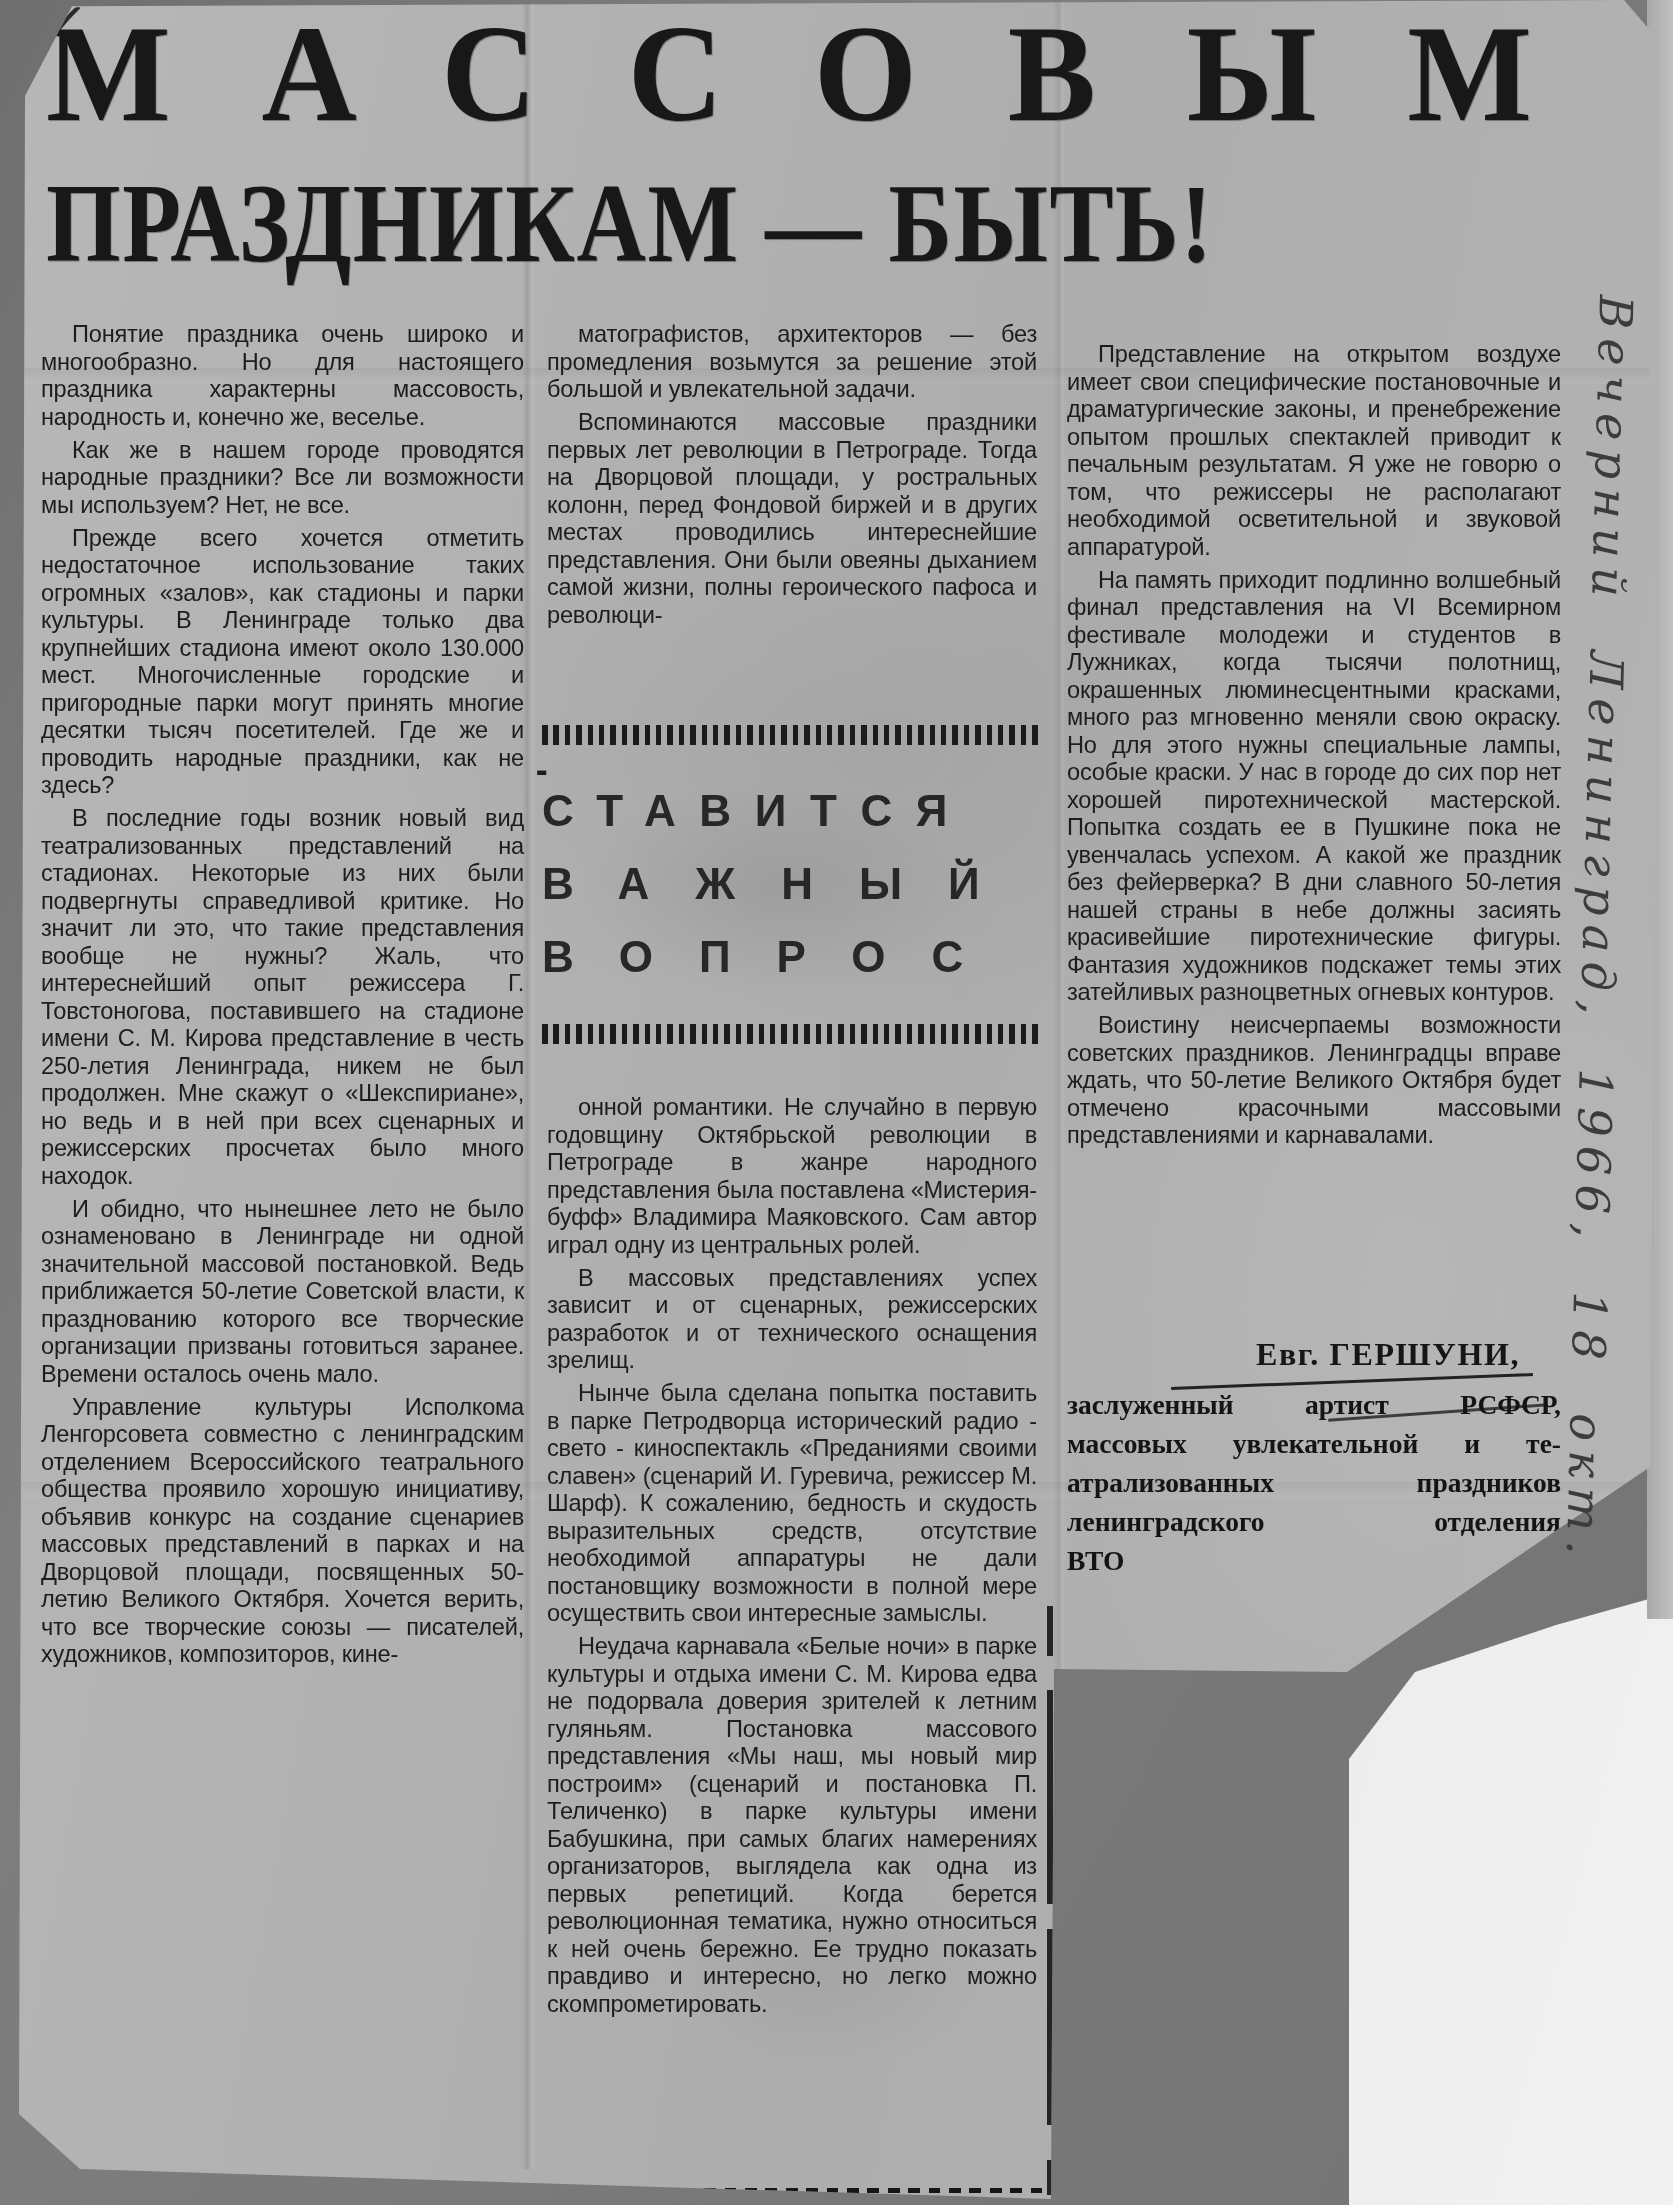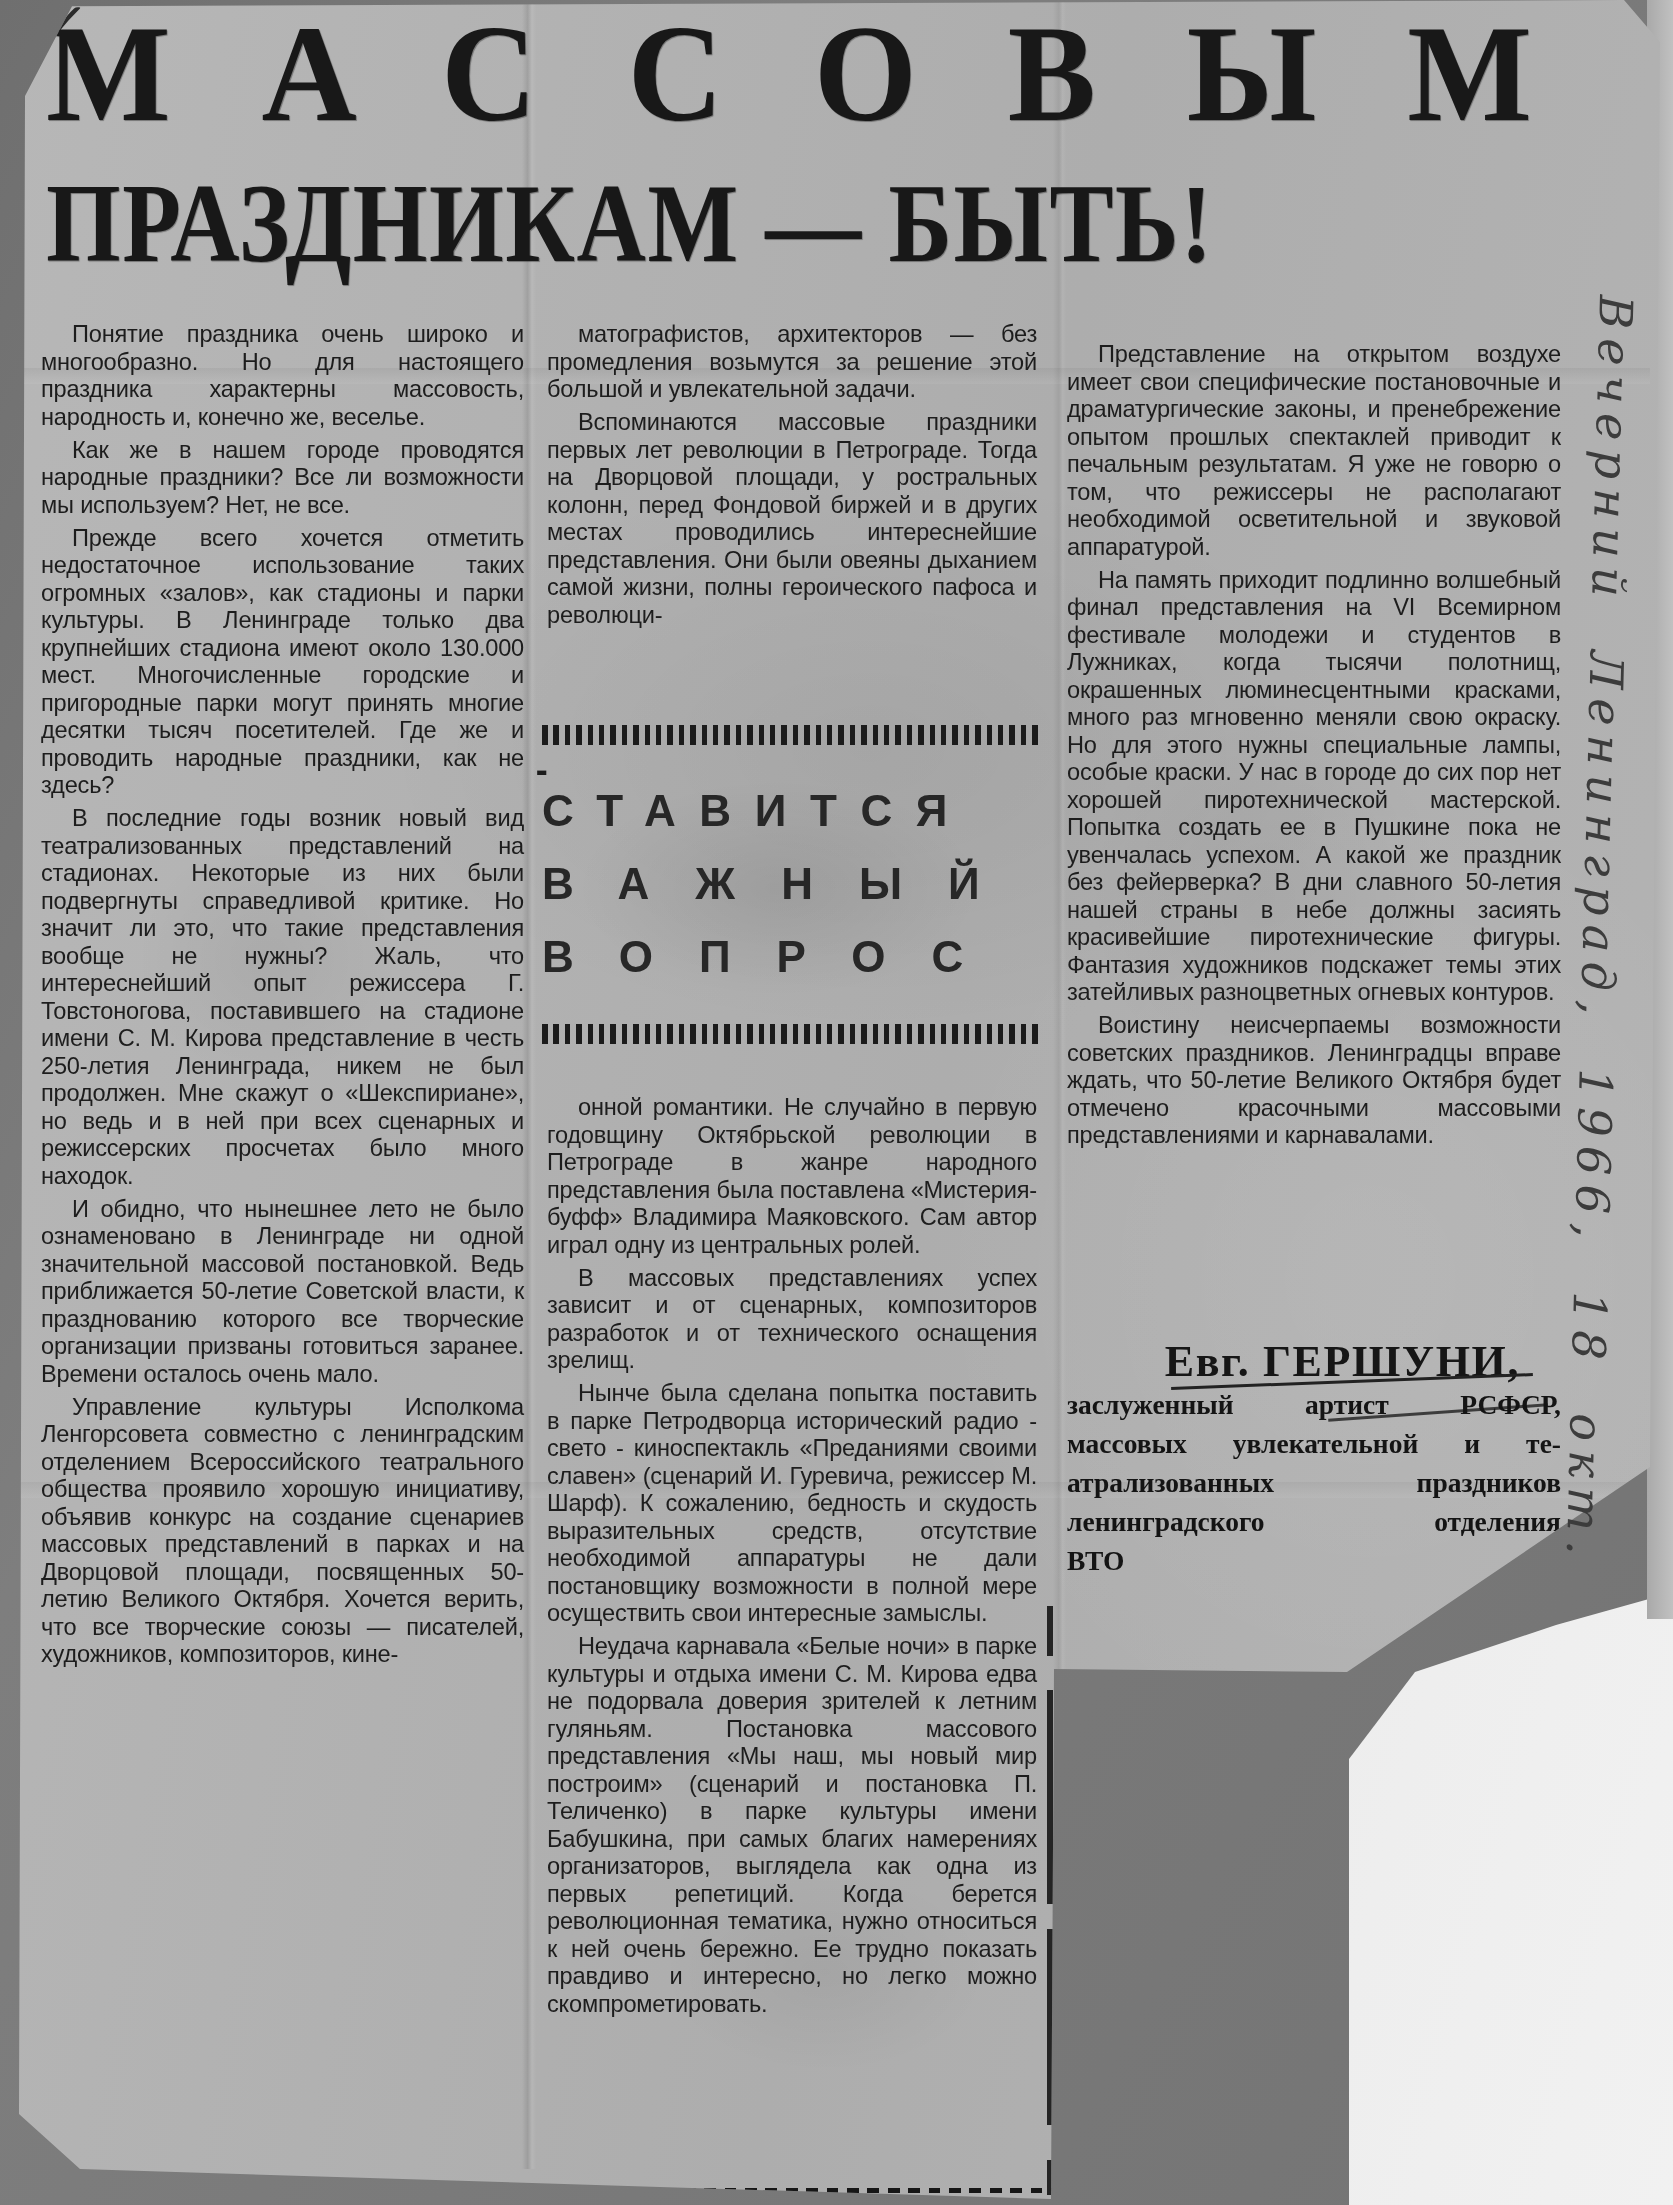--- a/index.html
+++ b/index.html
@@ -65,21 +65,21 @@
   #bar-bottom{top:299px;}
   #slogan-lines{position:absolute;left:0;top:49px;width:497px;}
   #slogan-lines .sline{display:block;text-align:left;font-weight:bold;font-size:44px;line-height:73px;color:#272727;font-family:"Liberation Sans",sans-serif;}
   #slogan-lines .sline:nth-child(1){letter-spacing:23.6px;}
   #slogan-lines .sline:nth-child(2){letter-spacing:46px;}
   #slogan-lines .sline:nth-child(3){letter-spacing:46px;}
   #box-dash{position:absolute;left:-6.3px;top:23.6px;font:bold 36px "Liberation Sans",sans-serif;color:#1c1c1c;}
 
   
   #sig-name{position:absolute;left:1067px;top:1336px;width:494px;text-align:right;padding-right:41px;box-sizing:border-box;
-    font-family:"Liberation Serif",serif;font-weight:bold;font-size:44px;letter-spacing:1.6px;color:#161616;}
+    font-family:"Liberation Serif",serif;font-weight:bold;font-size:32px;letter-spacing:1.6px;color:#161616;}
   #sig-underline1{position:absolute;left:1171px;top:1380px;width:362px;height:3.1px;background:#222;transform:rotate(-2.2deg);}
   #sig-underline2{position:absolute;left:1328px;top:1411px;width:220px;height:3.1px;background:rgba(20,20,20,0.75);transform:rotate(-4deg);}
   #sig-lines{position:absolute;left:1067px;top:1385px;width:494px;}
   #sig-lines p{margin:0;font-family:Liberation Serif, serif;font-weight:bold;font-size:27.5px;line-height:39px;color:#141414;
     text-align:justify;text-align-last:justify;}
   #sig-lines p:last-child{text-align-last:left;}
 
   
   .rule-seg{position:absolute;left:1047px;width:6.3px;background:#242424;}
   #rule1{top:1606px;height:50px;}
@@ -140,21 +140,21 @@
       <div id="slogan-lines">
         <span class="sline">СТАВИТСЯ</span>
         <span class="sline">ВАЖНЫЙ</span>
         <span class="sline">ВОПРОС</span>
       </div>
       <div class="hatch-bar" id="bar-bottom"></div>
     </div>
 
     <div class="col" id="col2b">
       <p>онной романтики. Не случайно в первую годовщину Октябрьской революции в Петрограде в жанре народного представления была поставлена «Мистерия-буфф» Владимира Маяковского. Сам автор играл одну из центральных ролей.</p>
-      <p>В массовых представлениях успех зависит и от сценарных, композиторов разработок и от технического оснащения зрелищ.</p>
+      <p>В массовых представлениях успех зависит и от сценарных, режиссерских разработок и от технического оснащения зрелищ.</p>
       <p>Нынче была сделана попытка поставить в парке Петродворца исторический радио - свето - киноспектакль «Преданиями своими славен» (сценарий И. Гуревича, режиссер М. Шарф). К сожалению, бедность и скудость выразительных средств, отсутствие необходимой аппаратуры не дали постановщику возможности в полной мере осуществить свои интересные замыслы.</p>
       <p>Неудача карнавала «Белые ночи» в парке культуры и отдыха имени С. М. Кирова едва не подорвала доверия зрителей к летним гуляньям. Постановка массового представления «Мы наш, мы новый мир построим» (сценарий и постановка П. Теличенко) в парке культуры имени Бабушкина, при самых благих намерениях организаторов, выглядела как одна из первых репетиций. Когда берется революционная тематика, нужно относиться к ней очень бережно. Ее трудно показать правдиво и интересно, но легко можно скомпрометировать.</p>
     </div>
 
     <div class="col" id="col3">
       <p>Представление на открытом воздухе имеет свои специфические постановочные и драматургические законы, и пренебрежение опытом прошлых спектаклей приводит к печальным результатам. Я уже не говорю о том, что режиссеры не располагают необходимой осветительной и звуковой аппаратурой.</p>
       <p>На память приходит подлинно волшебный финал представления на VI Всемирном фестивале молодежи и студентов в Лужниках, когда тысячи полотнищ, окрашенных люминесцентными красками, много раз мгновенно меняли свою окраску. Но для этого нужны специальные лампы, особые краски. У нас в городе до сих пор нет хорошей пиротехнической мастерской. Попытка создать ее в Пушкине пока не увенчалась успехом. А какой же праздник без фейерверка? В дни славного 50-летия нашей страны в небе должны засиять красивейшие пиротехнические фигуры. Фантазия художников подскажет темы этих затейливых разноцветных огневых контуров.</p>
       <p>Воистину неисчерпаемы возможности советских праздников. Ленинградцы вправе ждать, что 50-летие Великого Октября будет отмечено красочными массовыми представлениями и карнавалами.</p>
     </div>
 

